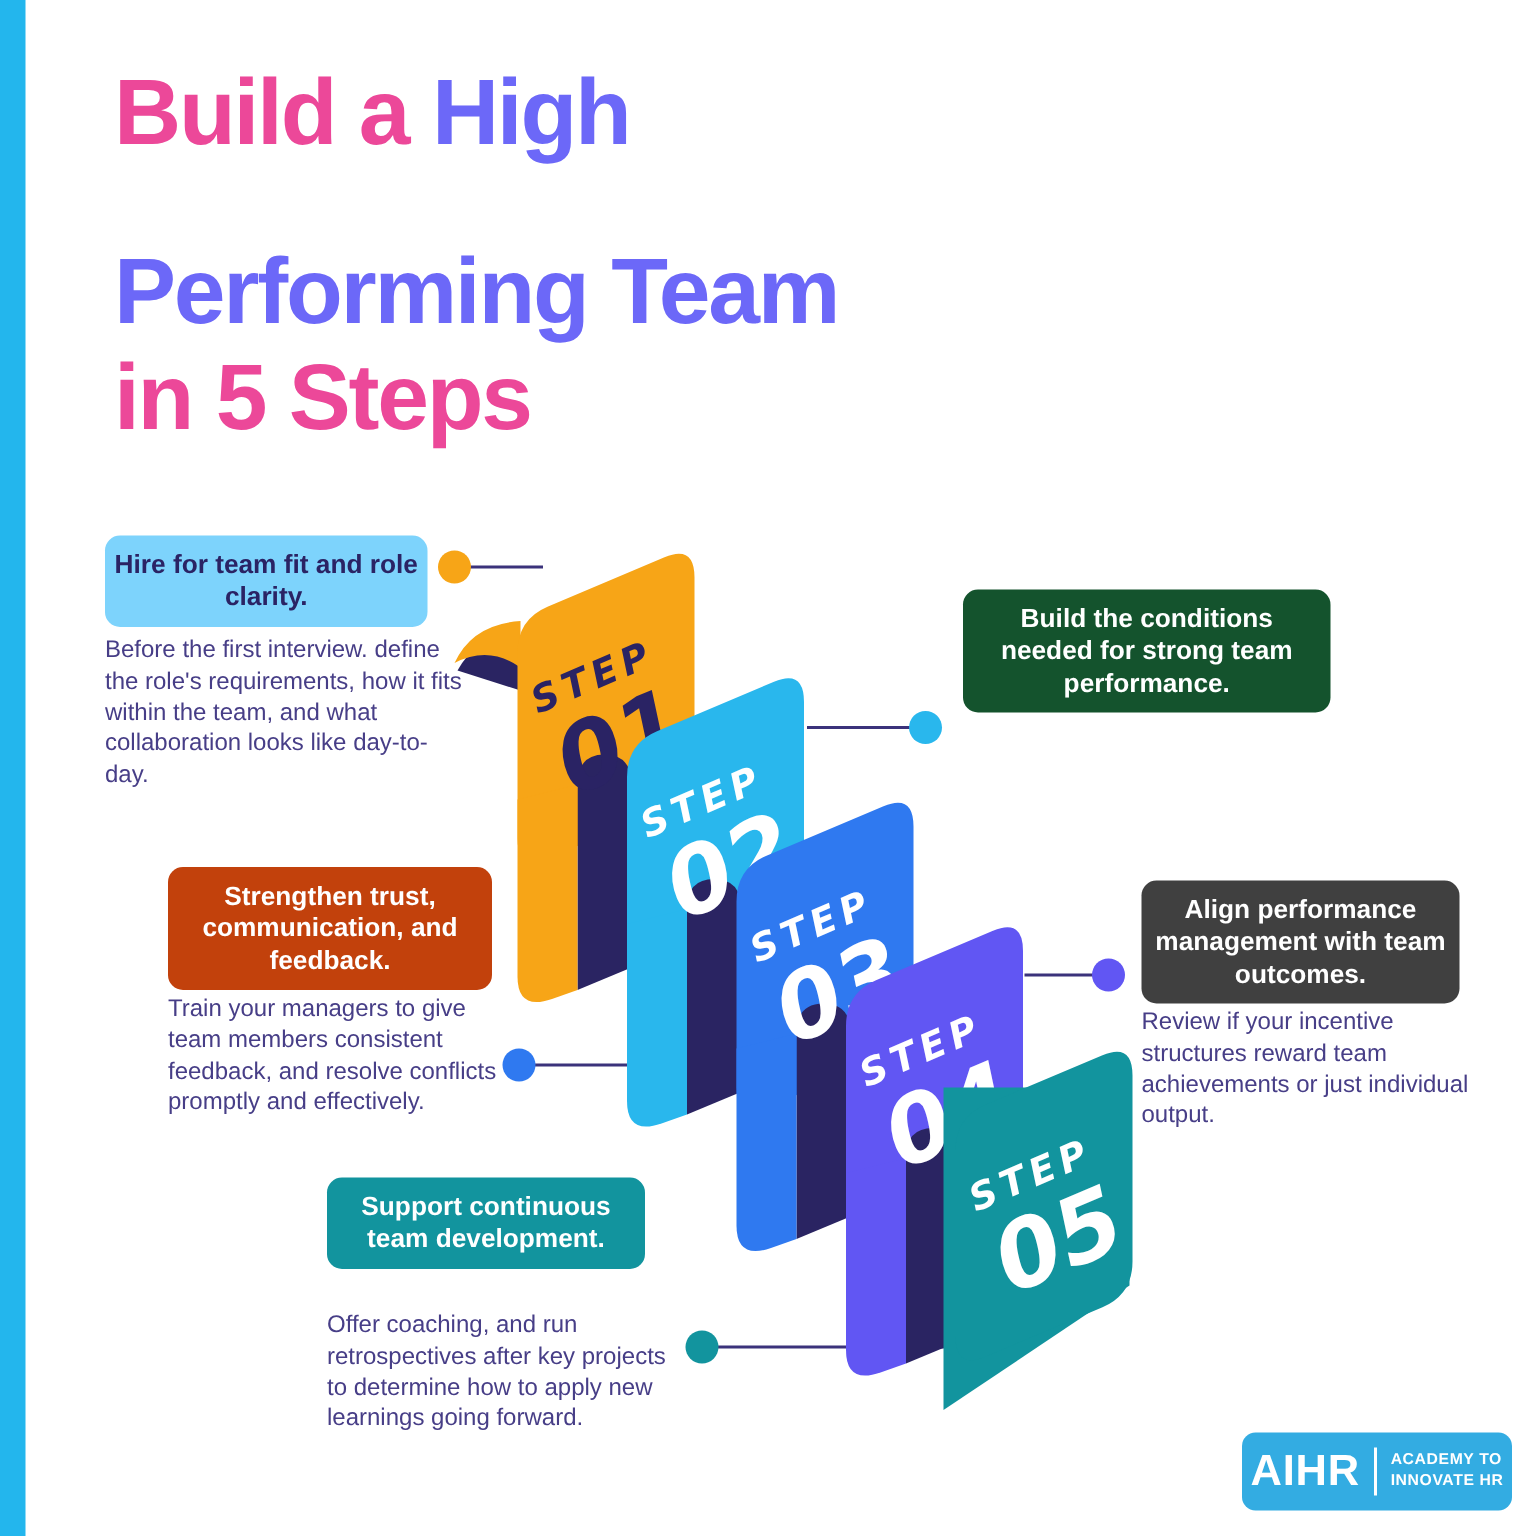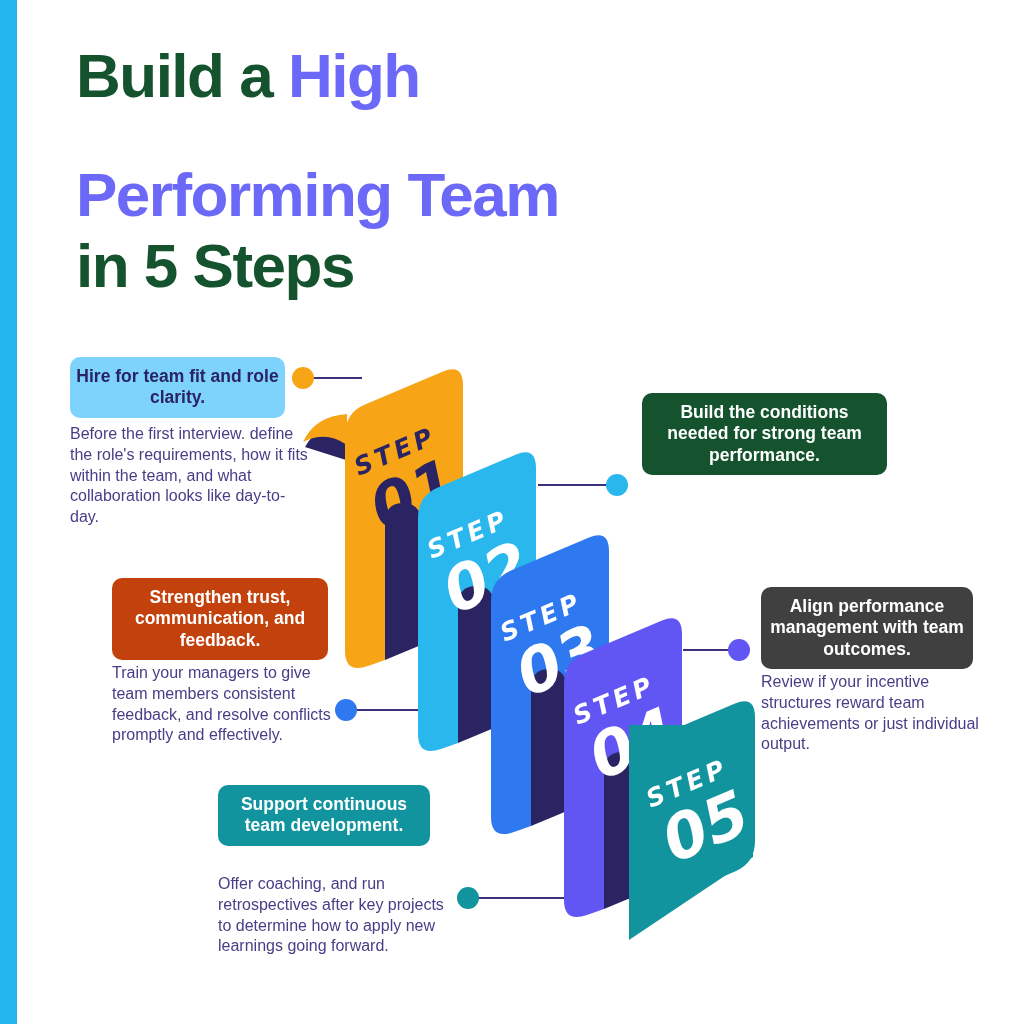--- a/index.html
+++ b/index.html
@@ -1,21 +1,21 @@
 <!DOCTYPE html>
 <html><head>
 <meta charset="utf-8">
 <style>
   html,body{margin:0;padding:0;background:#e8e8e8;}
   .stage{position:relative;width:1024px;height:1024px;background:#ffffff;overflow:hidden;
          font-family:"Liberation Sans",sans-serif;}
   .leftbar{position:absolute;left:0;top:0;width:17px;height:1024px;}
   .title{position:absolute;left:76px;top:40px;font-size:62px;line-height:71px;font-weight:bold;
          letter-spacing:-1.5px;}
-  .t-dark{color:#14532d;}
+  .t-dark{color:#ec4899;}
   .t-accent{color:#6c68f8;margin-top:48px;}
   .ribbon-svg{position:absolute;left:0;top:0;width:1024px;height:1024px;}
   .step-word{font-family:"DejaVu Sans",sans-serif;font-weight:bold;font-style:italic;
              font-size:25px;letter-spacing:4px;text-anchor:middle;}
   .step-num{font-family:"DejaVu Sans",sans-serif;font-weight:bold;font-style:italic;
             font-size:62px;text-anchor:middle;}
   .label-box{position:absolute;border-radius:10px;padding:9px 6px;text-align:center;
              font-weight:bold;font-size:17.5px;line-height:1.22;box-sizing:border-box;}
   .desc{position:absolute;font-size:16px;line-height:1.3;color:#473e87;}
   .logo{position:absolute;left:828px;top:955px;width:180px;height:52px;border-radius:9px;
@@ -126,14 +126,22 @@
 
   <div class="label-box" style="left: 112px; top: 578px; width: 216px; background: #c2410c; color: rgb(255, 255, 255);">Strengthen trust, communication, and feedback.</div>
   <div class="desc" style="left:112px;top:663px;width:237px;">Train your managers to give team members consistent feedback, and resolve conflicts promptly and effectively.</div>
 
   <div class="label-box" style="left: 761px; top: 587px; width: 212px; background: #404040; color: rgb(255, 255, 255);">Align performance management with team outcomes.</div>
   <div class="desc" style="left:761px;top:672px;width:240px;">Review if your incentive structures reward team achievements or just individual output.</div>
 
   <div class="label-box" style="left: 218px; top: 785px; width: 212px; background: rgb(18, 148, 158); color: rgb(255, 255, 255);">Support continuous team development.</div>
   <div class="desc" style="left:218px;top:874px;width:242px;">Offer coaching, and run retrospectives after key projects to determine how to apply new learnings going forward.</div>
 
+  <div class="logo" style="background: rgb(51, 172, 226);">
+    <span class="logo-main">AIHR</span>
+    <span class="logo-div"></span>
+    <span class="logo-tag">
+      <span>ACADEMY TO</span><br>
+      <span>INNOVATE HR</span>
+    </span>
+  </div>
 
 </div>
 
 </body></html>

